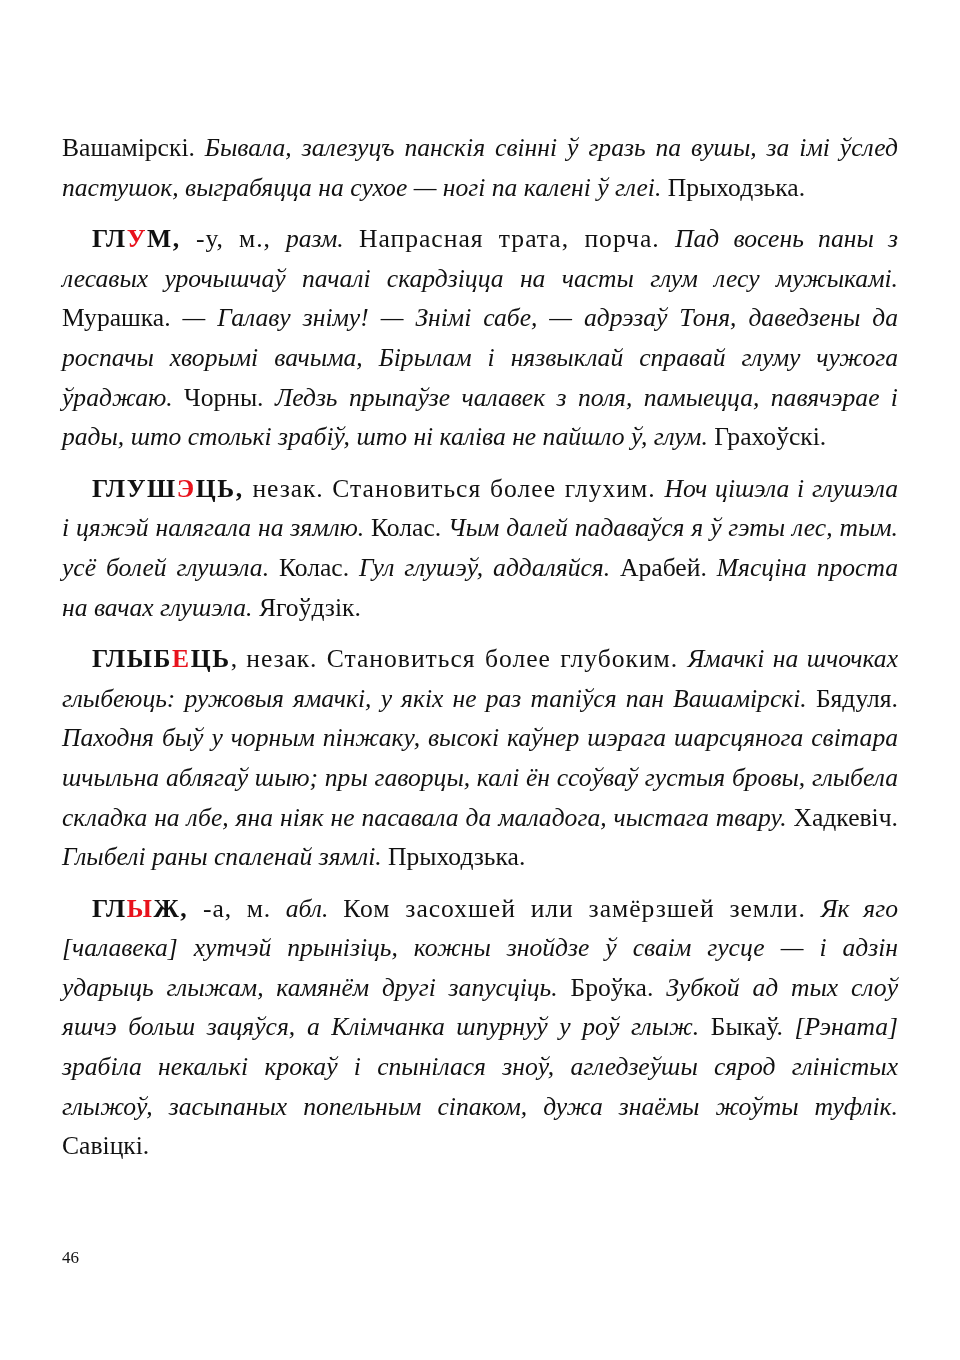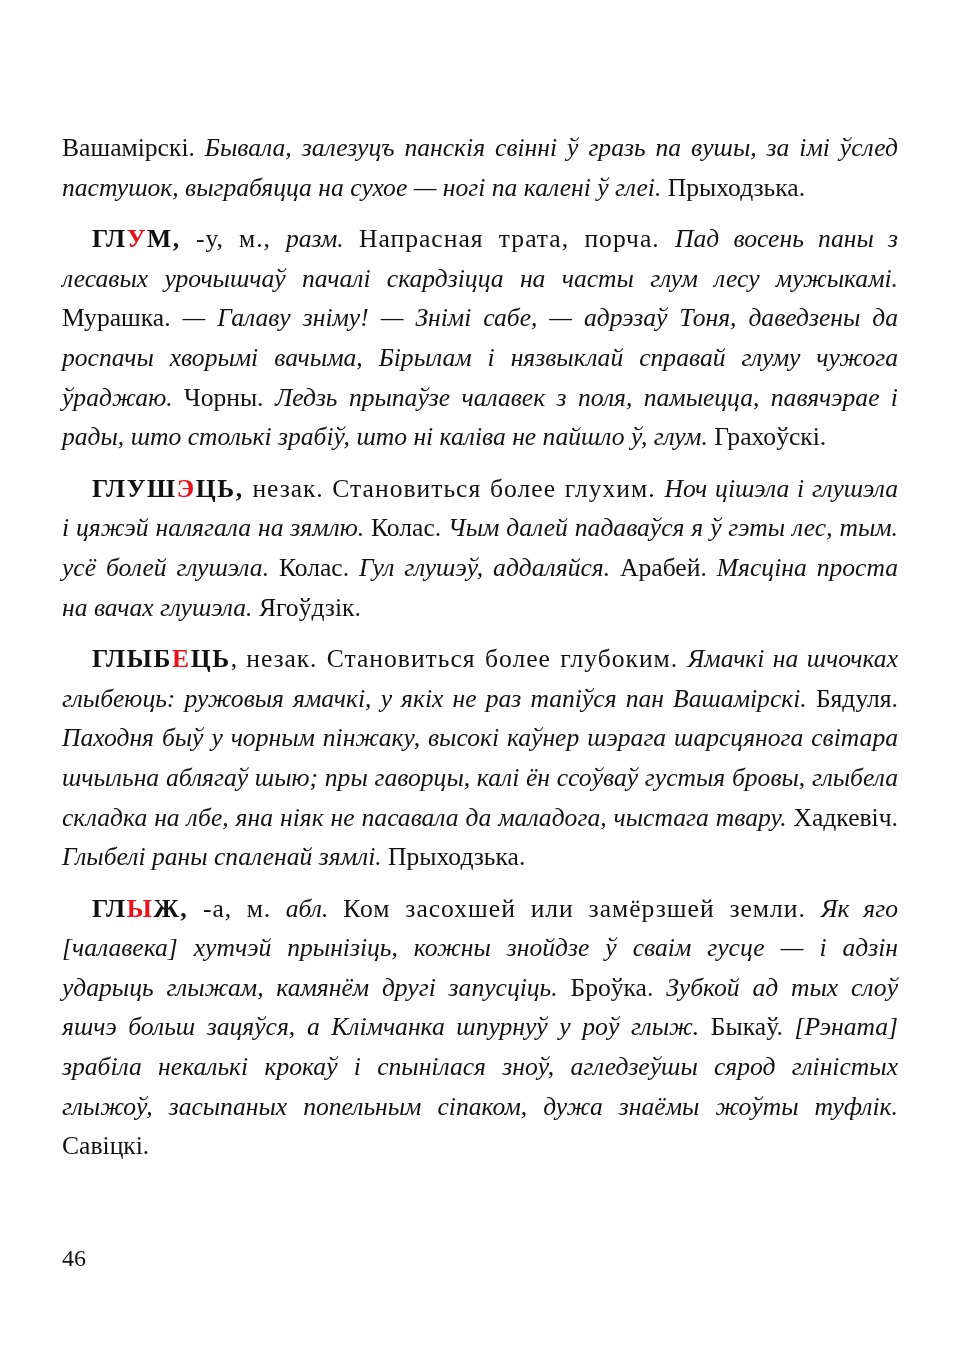--- a/index.html
+++ b/index.html
@@ -64,21 +64,21 @@
   .src {
     font-style: normal;
   }
   .roman {
     font-style: normal;
   }
   .page-number {
     position: absolute;
     left: 62px;
     top: 1243px;
-    font-size: 24px;
+    font-size: 17px;
     line-height: 30px;
     color: #111111;
     font-style: normal;
   }
 </style>
 </head>
 <body>
 
 <div class="page">
 

